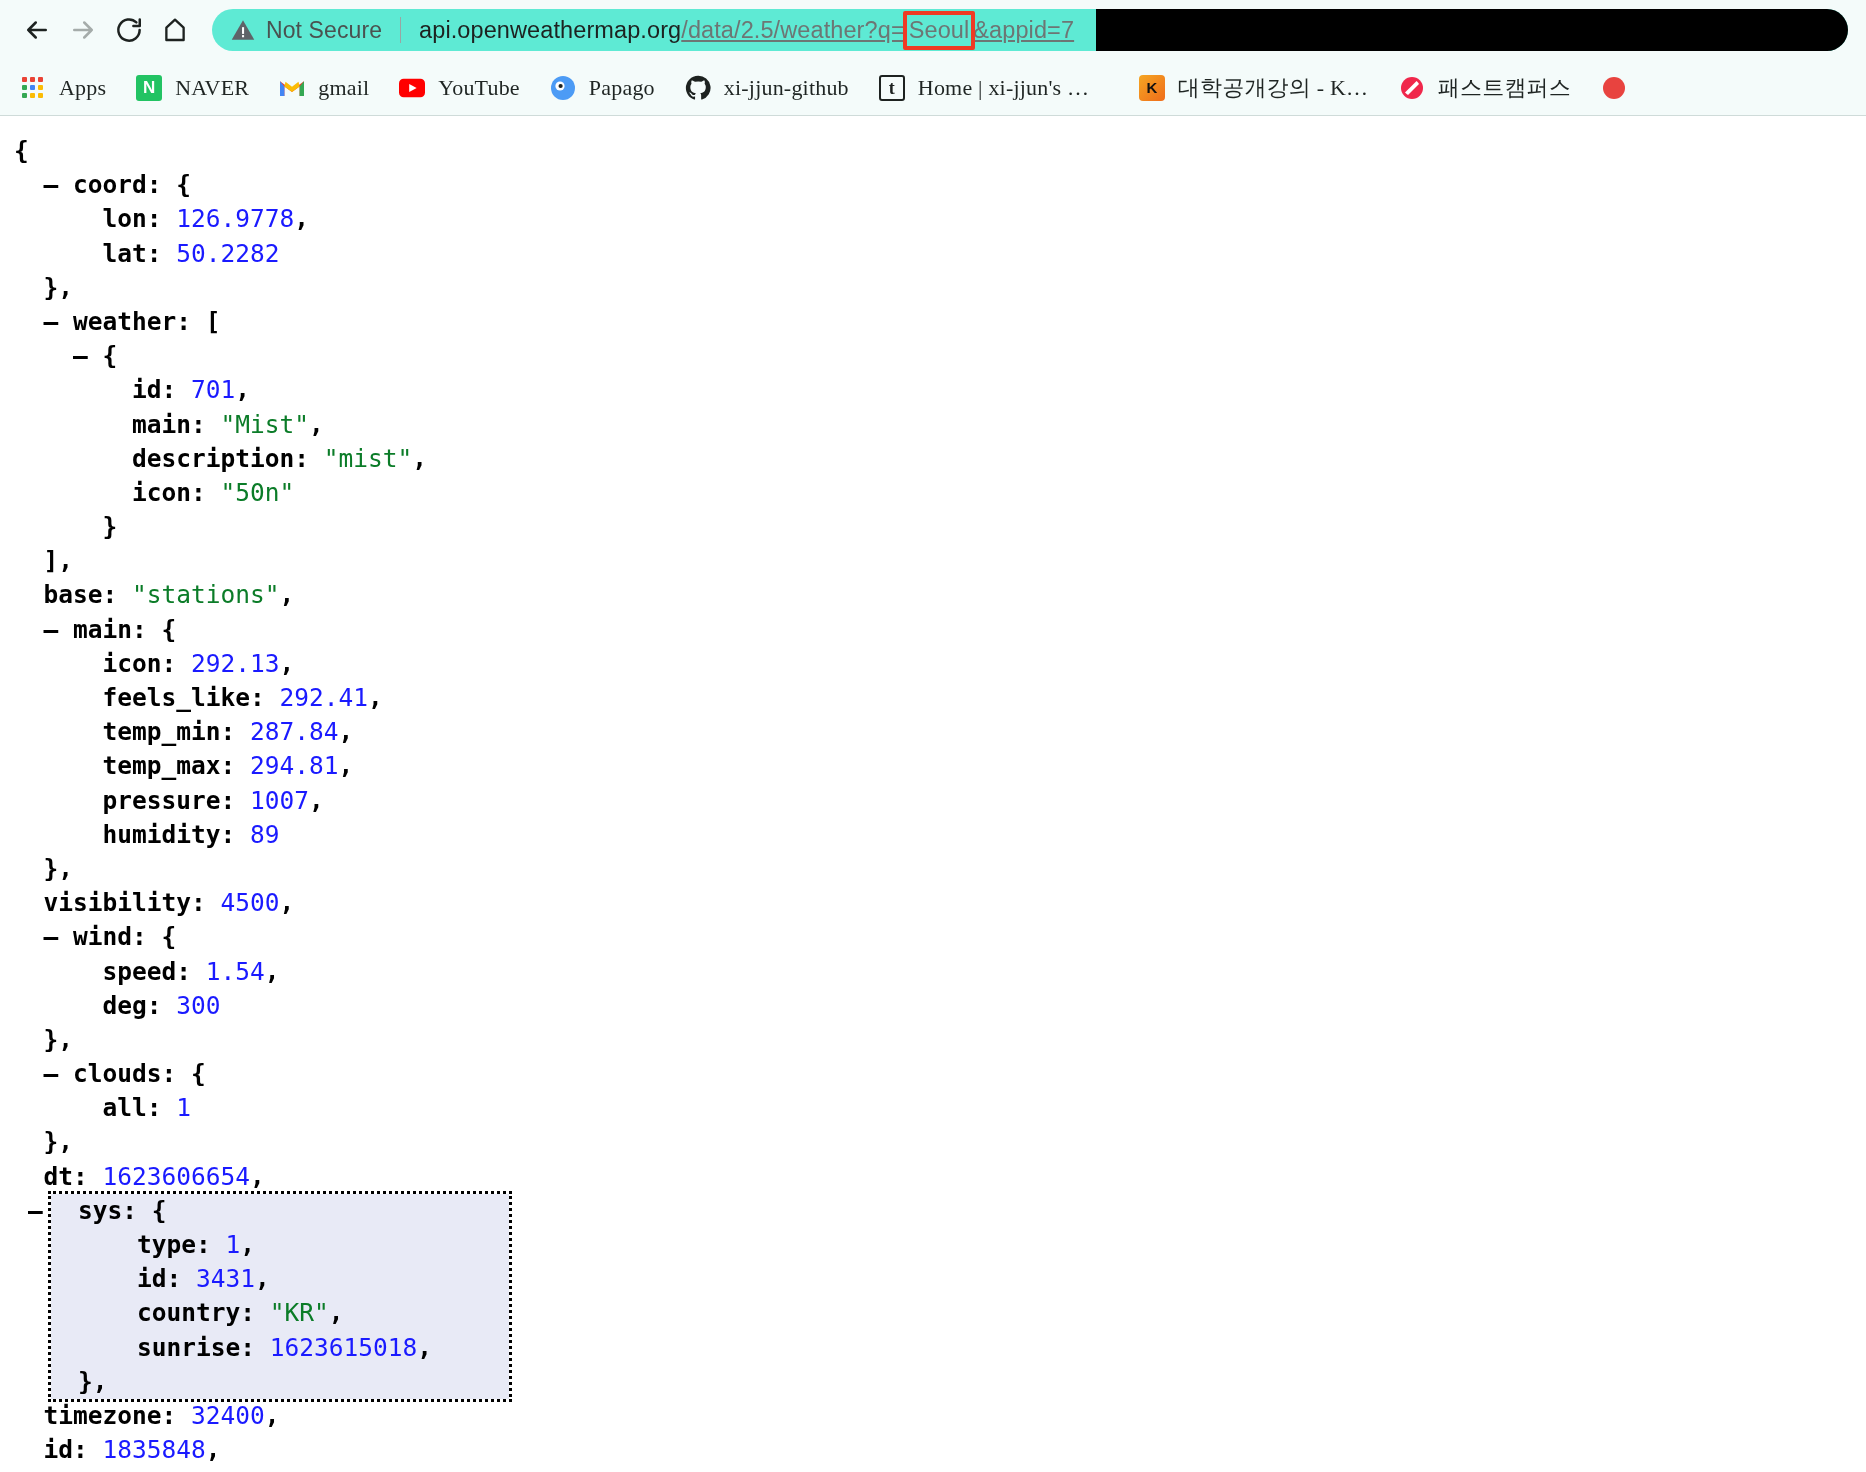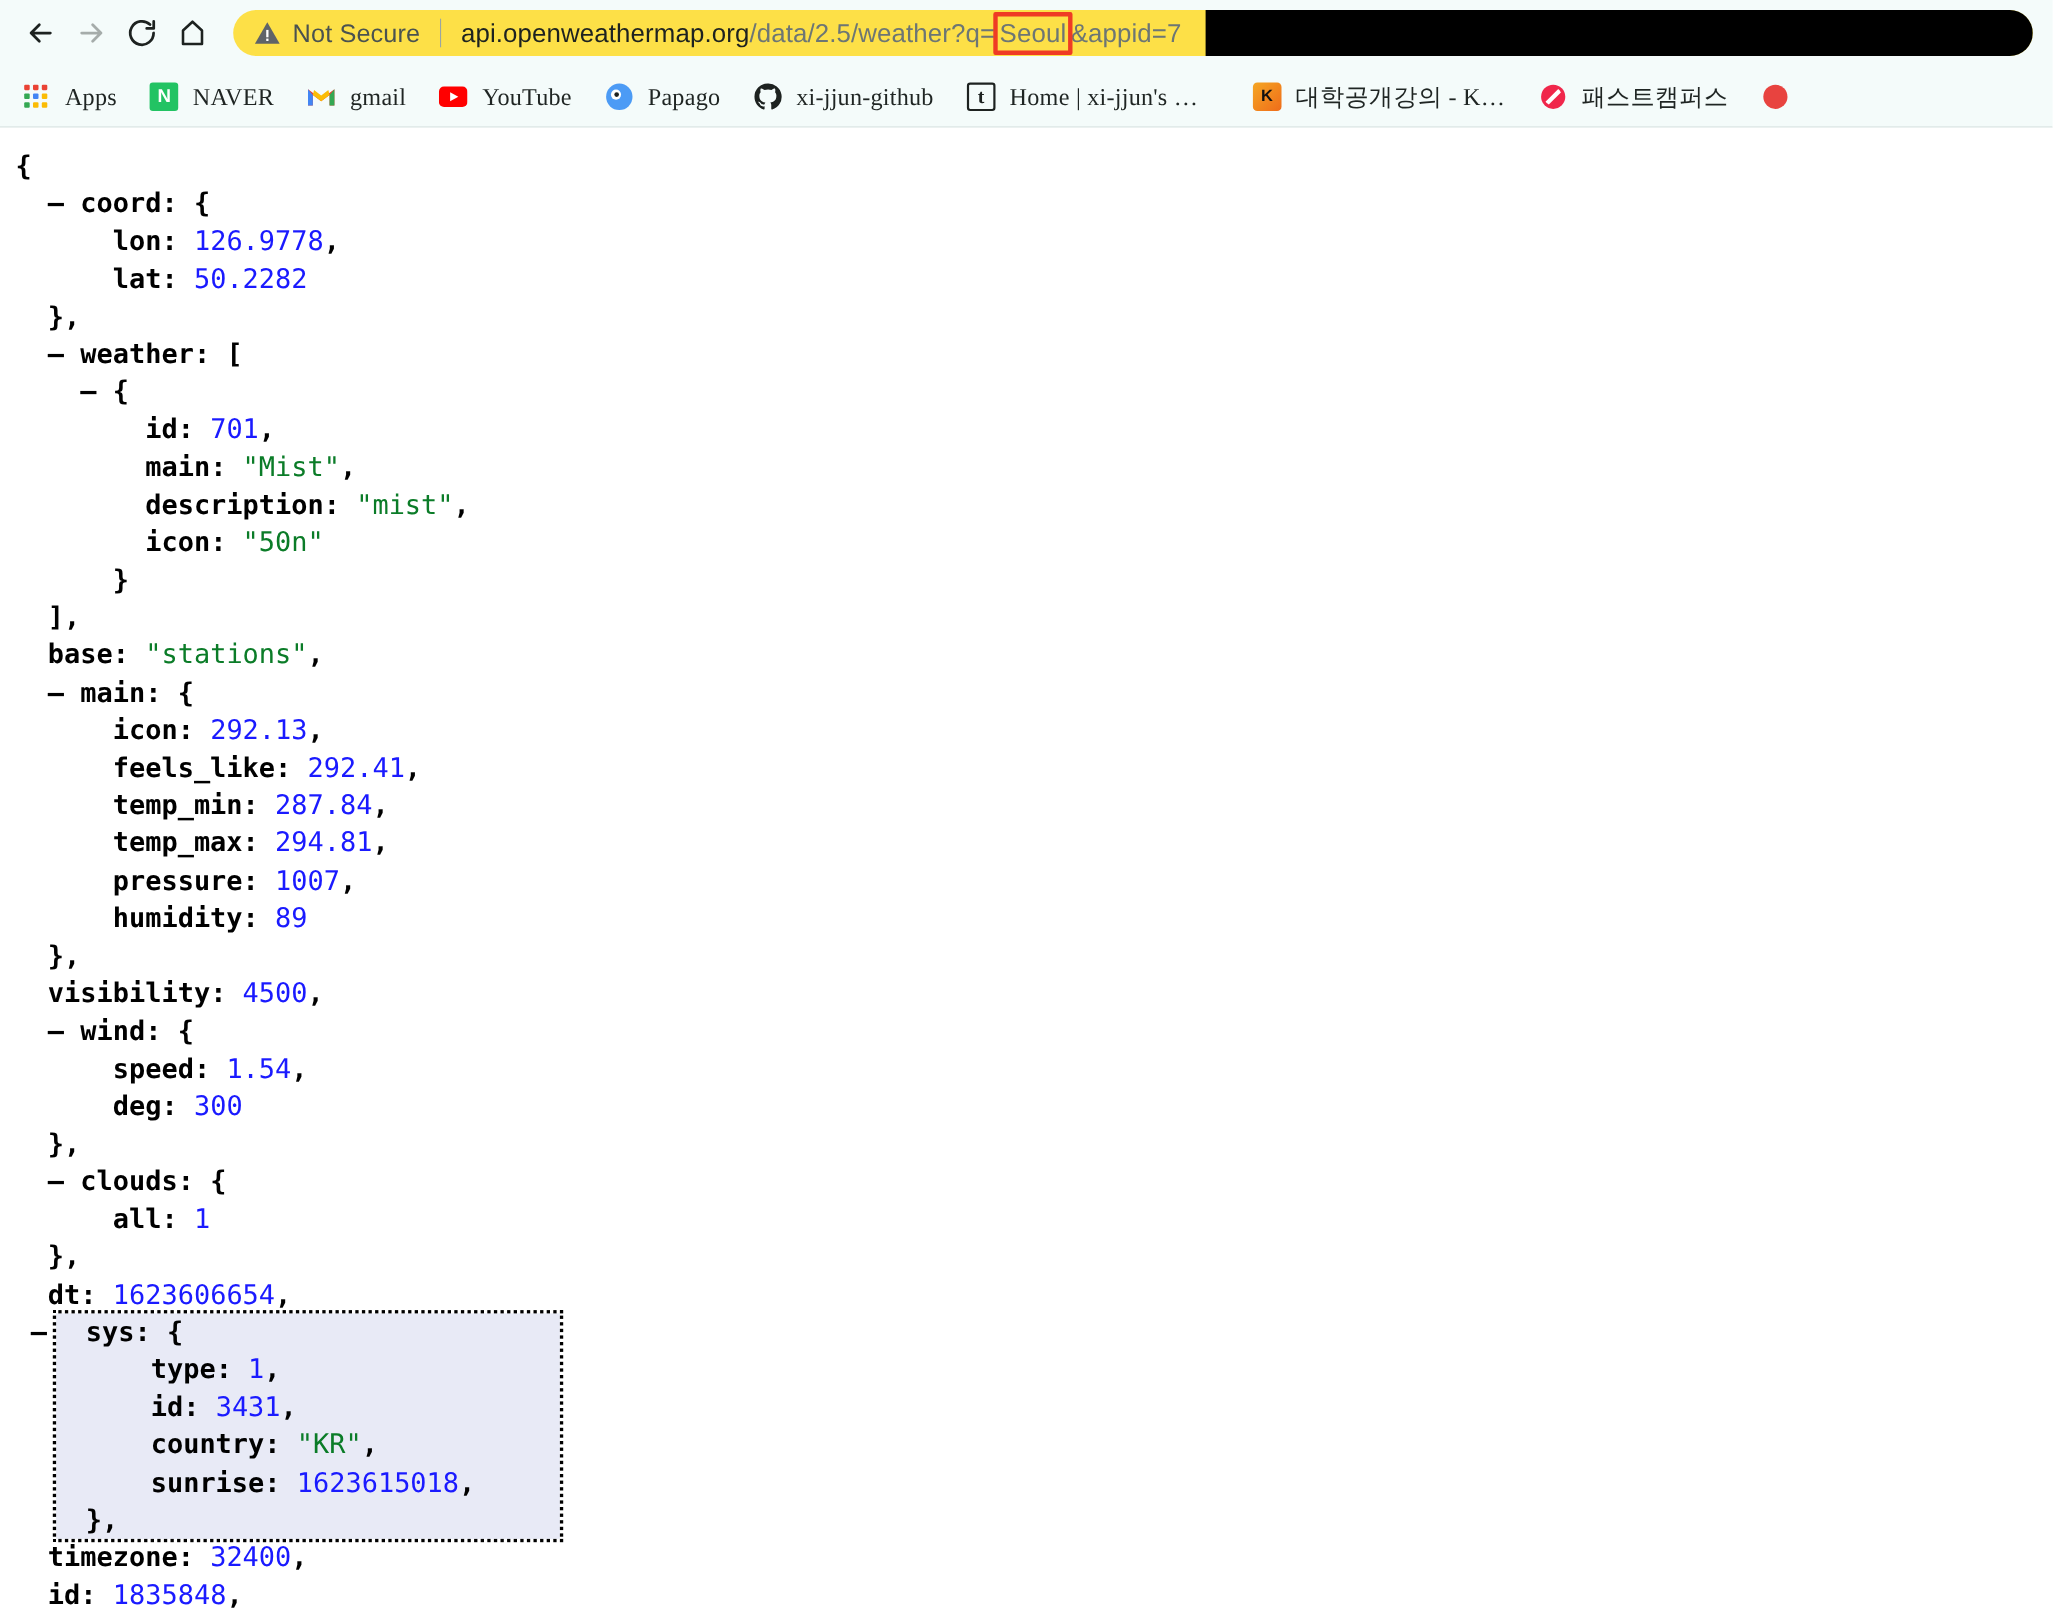--- a/index.html
+++ b/index.html
@@ -33,21 +33,21 @@
     cursor: pointer;
   }
   .nav-btn svg { display: block; }
   .nav-btn.disabled svg { opacity: .36; }
 
   
   #omnibox {
     flex: 1 1 auto;
     margin-left: 14px;
     height: 42px;
-    background: #fde047;
+    background: #5eead4;
     border-radius: 21px;
     display: flex;
     align-items: center;
     padding: 0 0 0 18px;
     overflow: hidden;
     position: relative;
     cursor: text;
   }
   #security-chip {
     display: flex; align-items: center;
@@ -68,21 +68,21 @@
   }
   #url-wrap {
     display: flex; align-items: baseline;
     white-space: nowrap;
     font-size: 23.5px;
     letter-spacing: .1px;
     flex: 1 1 auto;
     min-width: 0;
     position: relative;
   }
-  .url-dim  { color: #6d7674; }
+  .url-dim  { color: #6d7674; text-decoration: underline; }
   .url-dark { color: #1d2220; }
   #url-highlight-token {
     color: #6d7674;
     padding: 1px 4px;
   }
   
   #seoul-annotation {
     position: absolute;
     border: 4px solid #ef3b24;
     border-radius: 2px;

